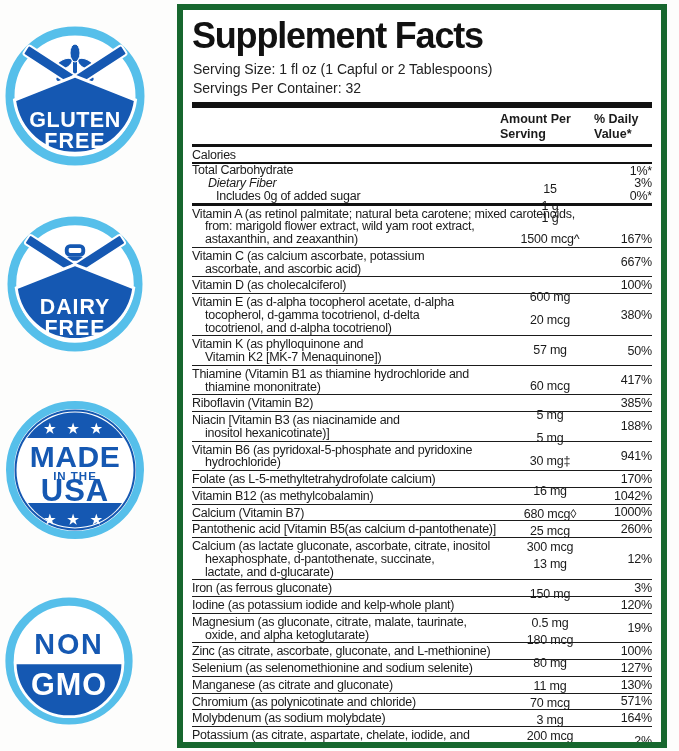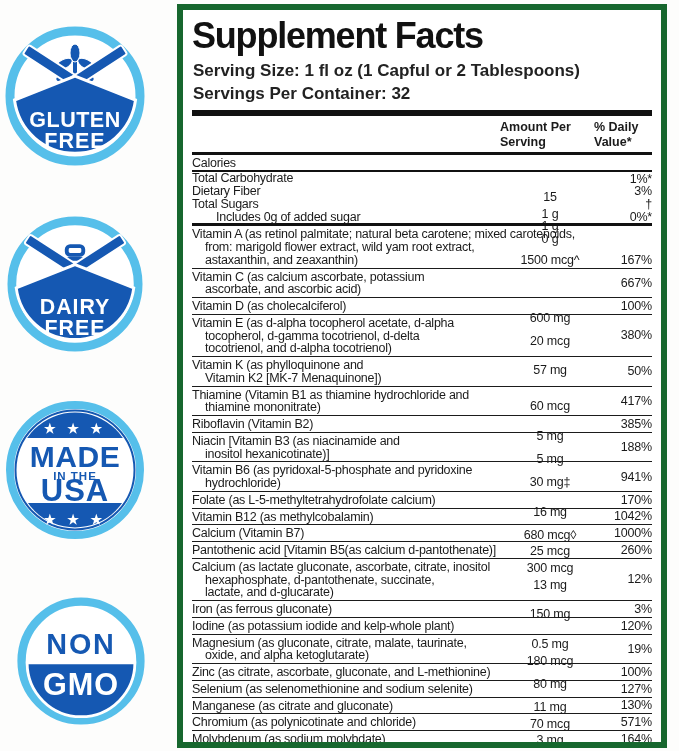--- a/index.html
+++ b/index.html
@@ -7,38 +7,38 @@
          font-family:"Liberation Sans",sans-serif;color:#1b1b1b;}
   
   .badges{position:absolute;left:0;top:0;width:186px;height:654px;}
   .badge{position:absolute;}
   
   .panel{position:absolute;left:177px;top:4px;width:490px;height:744px;
          box-sizing:border-box;border:6px solid #17672e;background:#ffffff;
          padding:4px 9px 1px 9px;overflow:hidden;}
   .title{font-size:36px;font-weight:bold;letter-spacing:-1.2px;line-height:1.1;
          color:#111;margin:2px 0 5px 0;}
-  .serving{font-size:17px;color:#222;margin:3px 0 3px 1px;font-weight:bold;}
+  .serving{font-size:14px;color:#222;margin:3px 0 3px 1px;}
   .bar{background:#111;}
   .bar.thick{height:6px;margin-top:6px;}
   .bar.med{height:3px;}
   .colhead{position:relative;height:32px;margin:2px 0 2px 0;}
   .colhead .h{position:absolute;font-size:12.5px;font-weight:bold;line-height:1.2;
               white-space:pre-line;top:2px;}
   .h-amount{right:52px;width:100px;}
   .h-dv{right:-4px;width:62px;}
   
   #rows{font-size:12.5px;letter-spacing:-0.25px;line-height:1.02;}
   .row{position:relative;border-bottom:1px solid #1b1b1b;padding:2px 0 1px 0;}
   .row.sep-none{border-bottom:none;}
   .row.sep-med{border-bottom:2.5px solid #111;}
   .row.sep-thick{border-bottom:3.5px solid #111;}
   .row.tight{padding:0;}
   .name{display:block;white-space:pre-line;padding-left:13px;text-indent:-13px;}
-  .ind1 .name{margin-left:0;}
+  .ind1 .name{margin-left:16px;font-style:italic;}
   .ind2 .name{margin-left:24px;}
   .amount{position:absolute;right:58px;top:50%;transform:translateY(-50%);
           width:88px;text-align:center;letter-spacing:-0.2px;margin-top:35px;}
   .dv{position:absolute;right:0;top:50%;transform:translateY(-50%);
       width:54px;text-align:right;letter-spacing:-0.2px;}
   .valign-bottom .amount,.valign-bottom .dv{top:auto;bottom:1px;transform:none;}
   svg text{font-family:"Liberation Sans",sans-serif;font-weight:bold;}
 </style>
 </head>
 <body>
@@ -97,21 +97,21 @@
           <rect x="0" y="103" width="140" height="27" fill="#1558b2"></rect>
         </g>
         <text x="70" y="33" text-anchor="middle" font-size="13" fill="#ffffff" letter-spacing="4">★ ★ ★</text>
         <text x="70" y="124" text-anchor="middle" font-size="13" fill="#ffffff" letter-spacing="4">★ ★ ★</text>
         <text x="70" y="67" text-anchor="middle" font-size="30" fill="#1558b2" letter-spacing="0.5">MADE</text>
         <text x="70" y="80" text-anchor="middle" font-size="11.5" fill="#1558b2" letter-spacing="1">IN THE</text>
         <text x="70" y="101" text-anchor="middle" font-size="31" fill="#1558b2" letter-spacing="1">USA</text>
       </svg>
     </div>
 
-    <div class="badge" style="left:16px;top:596px;">
+    <div class="badge" style="left:4px;top:596px;">
       <svg width="130" height="130" viewBox="0 0 140 140">
         <circle cx="70" cy="70" r="64" fill="#ffffff" stroke="#56bfea" stroke-width="9"></circle>
         <text x="70" y="62" text-anchor="middle" font-size="31" fill="#1558b2" letter-spacing="2">NON</text>
         <path d="M 12 72 L 128 72 A 58 58 0 0 1 12 72 Z" fill="#1558b2" stroke="#ffffff" stroke-width="3"></path>
         <text x="70" y="107" text-anchor="middle" font-size="33" fill="#ffffff" letter-spacing="1">GMO</text>
       </svg>
     </div>
   </div>
 
   <div class="panel">
@@ -135,25 +135,20 @@
         <div class="row sep-none tight">
           <span class="name">Total Carbohydrate</span>
           <span class="amount">1 g</span>
           <span class="dv">1%*</span>
         </div>
         <div class="row sep-none tight ind1">
           <span class="name">Dietary Fiber</span>
           <span class="amount">1 g</span>
           <span class="dv">3%</span>
         </div>
-        <div class="row sep-none tight ind1">
-          <span class="name">Total Sugars</span>
-          <span class="amount">0 g</span>
-          <span class="dv">†</span>
-        </div>
         <div class="row sep-thick tight ind2">
           <span class="name">Includes 0g of added sugar</span>
           <span class="amount"></span>
           <span class="dv">0%*</span>
         </div>
         <div class="row sep-thin valign-bottom">
           <span class="name">Vitamin A (as retinol palmitate; natural beta carotene; mixed carotenoids,
 from: marigold flower extract, wild yam root extract,
 astaxanthin, and zeaxanthin)</span>
           <span class="amount">1500 mcg^</span>

